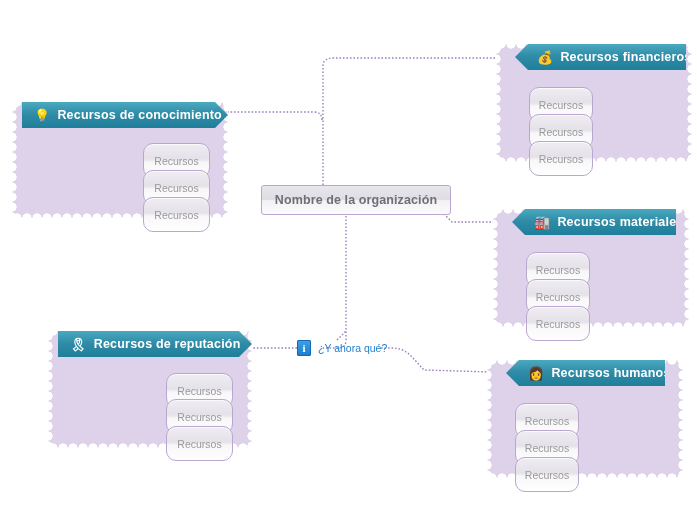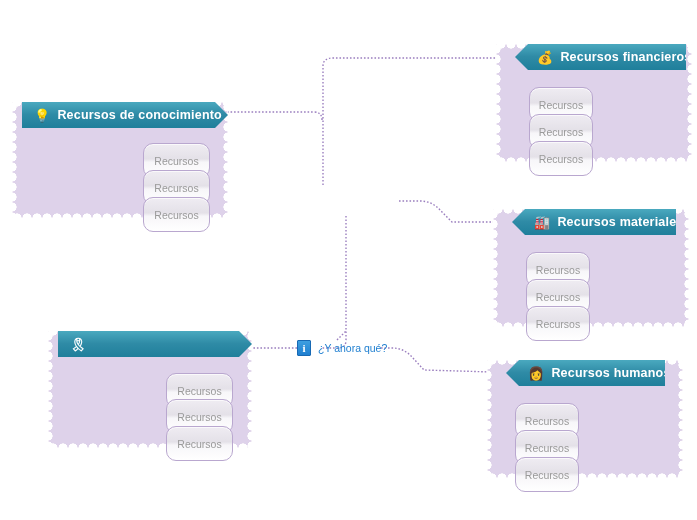--- a/index.html
+++ b/index.html
@@ -162,20 +162,21 @@
     <div class="pill" style="left:131px;top:95px;width:67px;">Recursos</div>
   </div>
 
   <div class="branch" style="left:48px;top:331px;width:204px;height:117px;">
     <div class="panel">
       <div class="scal-l"></div>
       <div class="scal-r"></div>
     </div>
     <div class="ribbon point-right" style="left:10px;top:0px;width:194px;">
       <span class="ico">🎗</span>
+      <span class="txt">Recursos de reputación</span>
     </div>
     <div class="pill" style="left:118px;top:42px;width:67px;">Recursos</div>
     <div class="pill" style="left:118px;top:68px;width:67px;">Recursos</div>
     <div class="pill" style="left:118px;top:95px;width:67px;">Recursos</div>
   </div>
 
   <div class="branch" style="left:496px;top:44px;width:196px;height:118px;">
     <div class="panel">
       <div class="scal-l"></div>
       <div class="scal-r"></div>
@@ -210,19 +211,20 @@
     </div>
     <div class="ribbon point-left" style="left:19px;top:0px;width:159px;">
       <span class="ico">👩</span>
       <span class="txt">Recursos humanos</span>
     </div>
     <div class="pill" style="left:28px;top:43px;width:64px;">Recursos</div>
     <div class="pill" style="left:28px;top:70px;width:64px;">Recursos</div>
     <div class="pill" style="left:28px;top:97px;width:64px;">Recursos</div>
   </div>
 
+  <div id="central">Nombre de la organización</div>
 
   <div id="infonode">
     <div class="ibox">i</div>
     <div class="ilabel">¿Y ahora qué?</div>
   </div>
 
 </div>
 
 </body></html>

